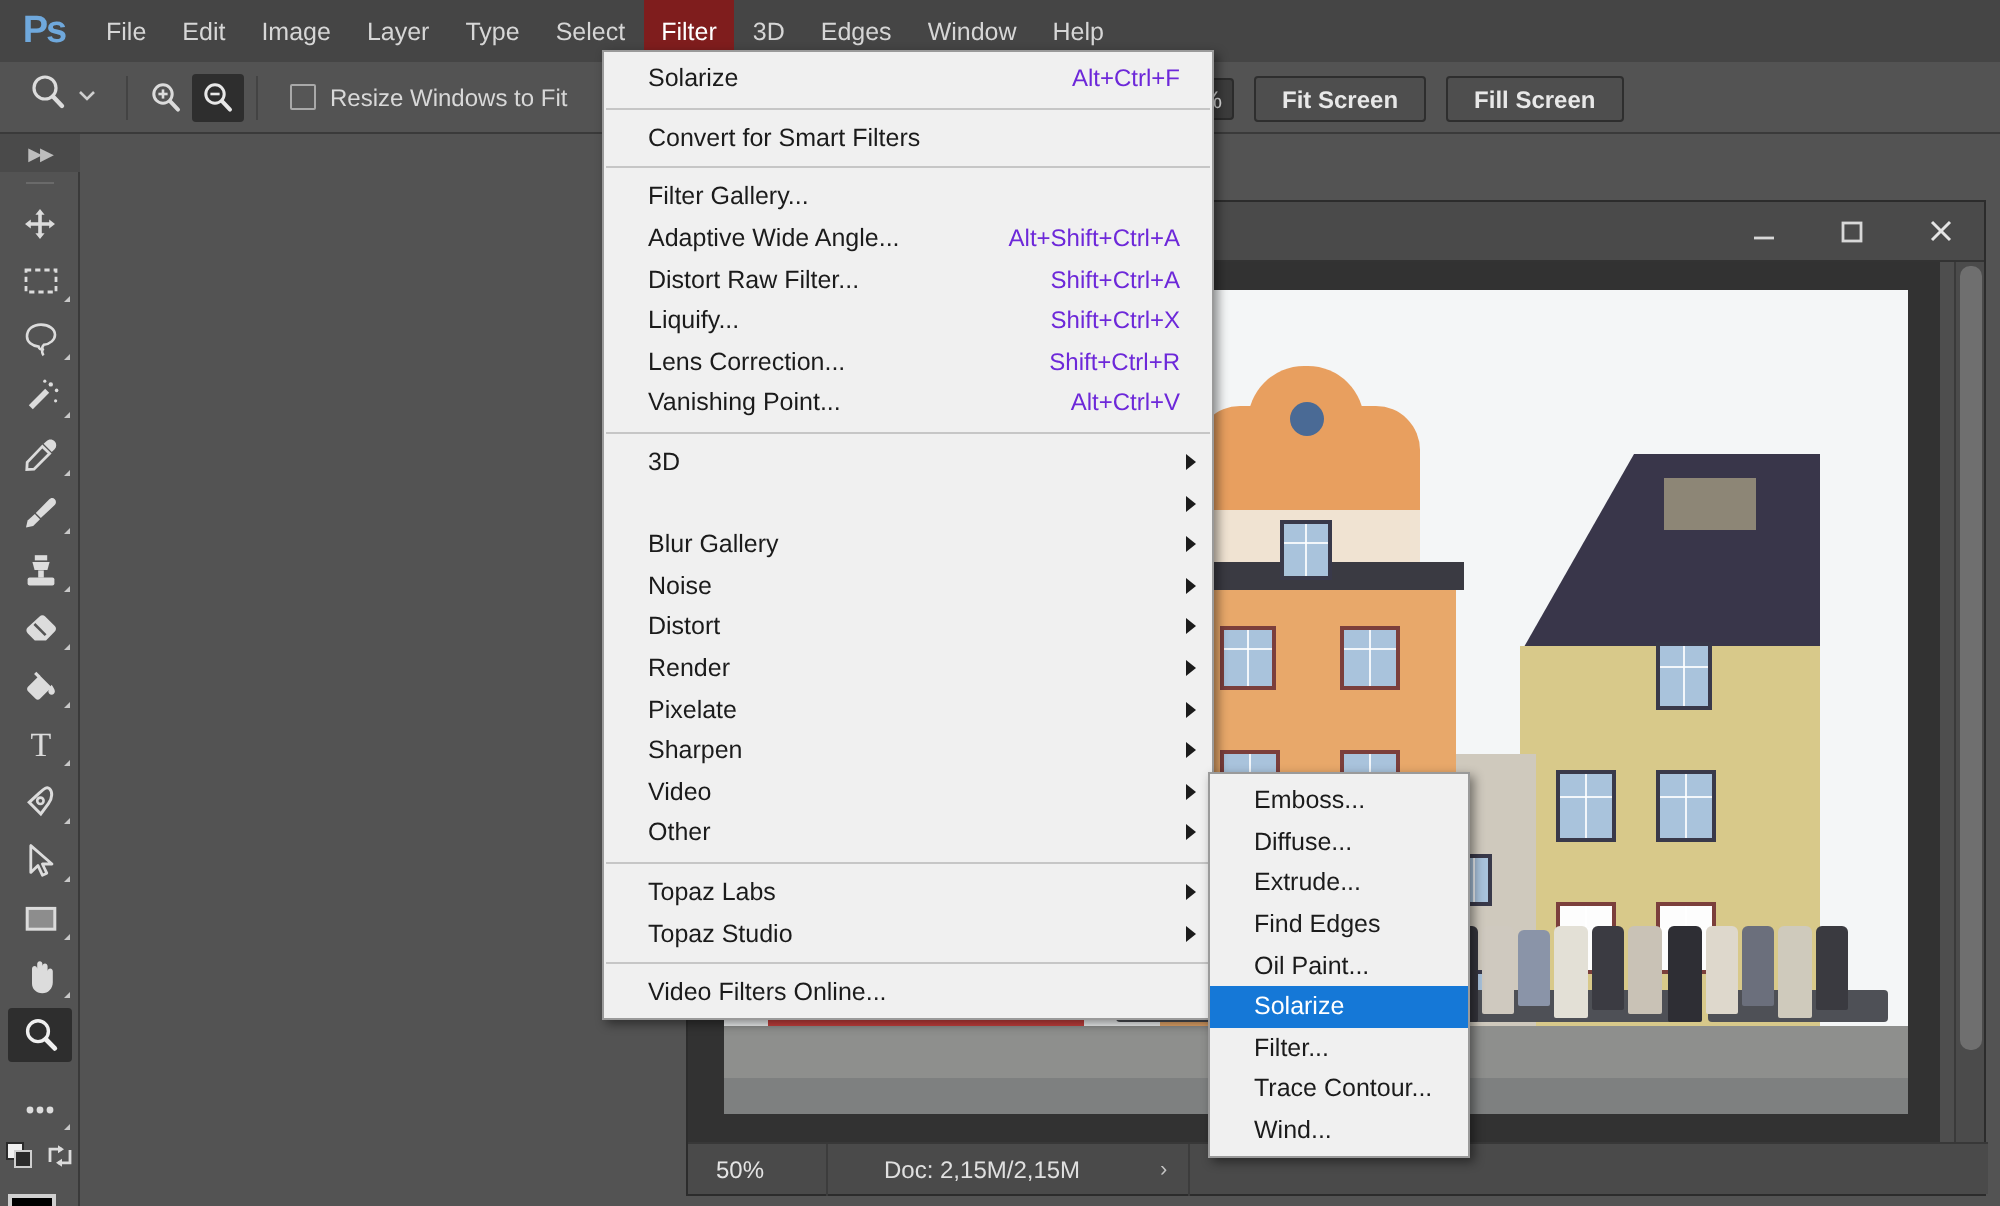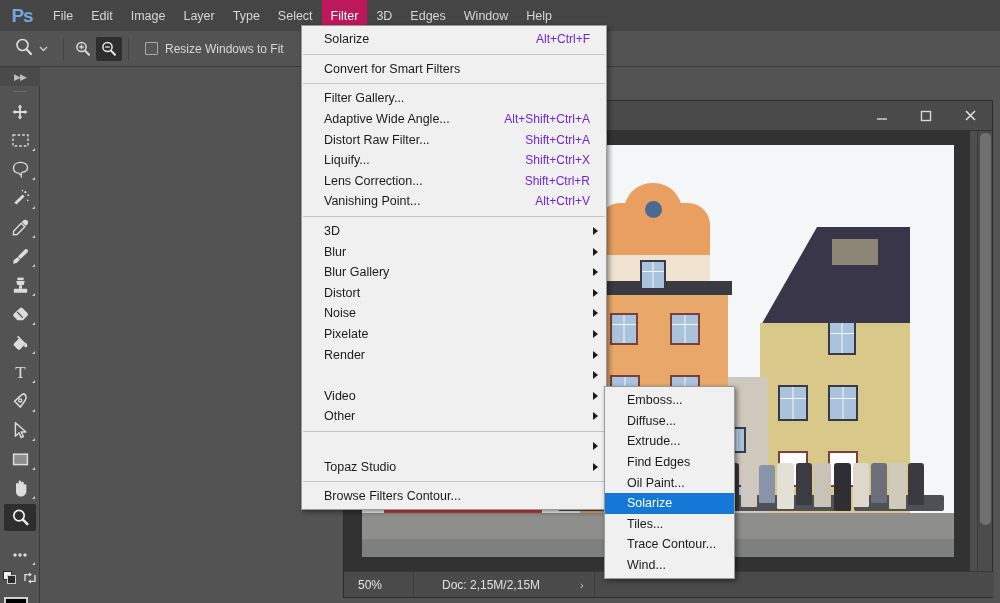--- a/index.html
+++ b/index.html
@@ -28,21 +28,21 @@
     display: flex; align-items: center; justify-content: center;
     font-weight: bold; font-size: 19px;
     color: #6fa8dc; letter-spacing: -1px;
   }
   .menu-item {
     height: 31px; padding: 0 9px;
     display: flex; align-items: center;
     font-size: 12.5px; color: #d6d6d6;
     cursor: default;
   }
-  .menu-item.active { background: #be185d; color: #ffffff; }
+  .menu-item.active { background: #7f1d1d; color: #ffffff; }
 
   
   .optionsbar {
     position: absolute; left: 0; top: 31px; width: 1000px; height: 36px;
     background: #535353;
     display: flex; align-items: center;
     border-bottom: 1px solid #3a3a3a;
   }
   .ob-tool {
     display: flex; align-items: center; gap: 4px;
@@ -429,20 +429,27 @@
       <svg width="18" height="18" viewBox="0 0 18 18">
         <circle cx="7.5" cy="7" r="4.6" fill="none" stroke="#e8e8e8" stroke-width="1.5"></circle>
         <line x1="11" y1="10.6" x2="15" y2="14.8" stroke="#e8e8e8" stroke-width="2" stroke-linecap="round"></line>
         <line x1="5.2" y1="7" x2="9.8" y2="7" stroke="#e8e8e8" stroke-width="1.3"></line>
       </svg>
     </div>
     <div class="ob-sep"></div>
     <div class="ob-check"></div>
     <div class="ob-label">Resize Windows to Fit</div>
 
+    <div style="position:absolute; left:583px; top:7px; display:flex; align-items:center;">
+      <div class="ob-field">
+        <span>%</span>
+      </div>
+      <div class="ob-pushbtn">Fit Screen</div>
+      <div class="ob-pushbtn">Fill Screen</div>
+    </div>
   </div>
 
   <div class="toolpanel">
     <div class="tp-collapse">▶▶</div>
     <div class="tp-grip">
         <span></span>
       </div>
 
     <div class="tool">
       <svg width="18" height="18" viewBox="0 0 18 18">
@@ -821,65 +828,66 @@
       <div class="mi">
         <span class="mi-label">Vanishing Point...</span>
         <span class="mi-short">Alt+Ctrl+V</span>
       </div>
       <div class="m-sep"></div>
       <div class="mi">
         <span class="mi-label">3D</span>
         <i class="mi-arrow"></i>
       </div>
       <div class="mi">
-        <span class="mi-label">Blur</span>
         <i class="mi-arrow"></i>
       </div>
       <div class="mi">
         <span class="mi-label">Blur Gallery</span>
         <i class="mi-arrow"></i>
       </div>
       <div class="mi">
+        <span class="mi-label">Noise</span>
+        <i class="mi-arrow"></i>
+      </div>
+      <div class="mi">
         <span class="mi-label">Distort</span>
         <i class="mi-arrow"></i>
       </div>
       <div class="mi">
-        <span class="mi-label">Noise</span>
+        <span class="mi-label">Render</span>
         <i class="mi-arrow"></i>
       </div>
       <div class="mi">
         <span class="mi-label">Pixelate</span>
         <i class="mi-arrow"></i>
       </div>
       <div class="mi">
-        <span class="mi-label">Render</span>
-        <i class="mi-arrow"></i>
-      </div>
-      <div class="mi">
+        <span class="mi-label">Sharpen</span>
         <i class="mi-arrow"></i>
       </div>
       <div class="mi">
         <span class="mi-label">Video</span>
         <i class="mi-arrow"></i>
       </div>
       <div class="mi">
         <span class="mi-label">Other</span>
         <i class="mi-arrow"></i>
       </div>
       <div class="m-sep"></div>
       <div class="mi">
+        <span class="mi-label">Topaz Labs</span>
         <i class="mi-arrow"></i>
       </div>
       <div class="mi">
         <span class="mi-label">Topaz Studio</span>
         <i class="mi-arrow"></i>
       </div>
       <div class="m-sep"></div>
       <div class="mi">
-        <span class="mi-label">Browse Filters Contour...</span>
+        <span class="mi-label">Video Filters Online...</span>
       </div>
     </div>
 
   <div class="menu" id="stylize-menu">
       <div class="mi">
         <span class="mi-label">Emboss...</span>
       </div>
       <div class="mi">
         <span class="mi-label">Diffuse...</span>
       </div>
@@ -889,21 +897,21 @@
       <div class="mi">
         <span class="mi-label">Find Edges</span>
       </div>
       <div class="mi">
         <span class="mi-label">Oil Paint...</span>
       </div>
       <div class="mi hl">
         <span class="mi-label">Solarize</span>
       </div>
       <div class="mi">
-        <span class="mi-label">Tiles...</span>
+        <span class="mi-label">Filter...</span>
       </div>
       <div class="mi">
         <span class="mi-label">Trace Contour...</span>
       </div>
       <div class="mi">
         <span class="mi-label">Wind...</span>
       </div>
     </div>
 
 </div>

